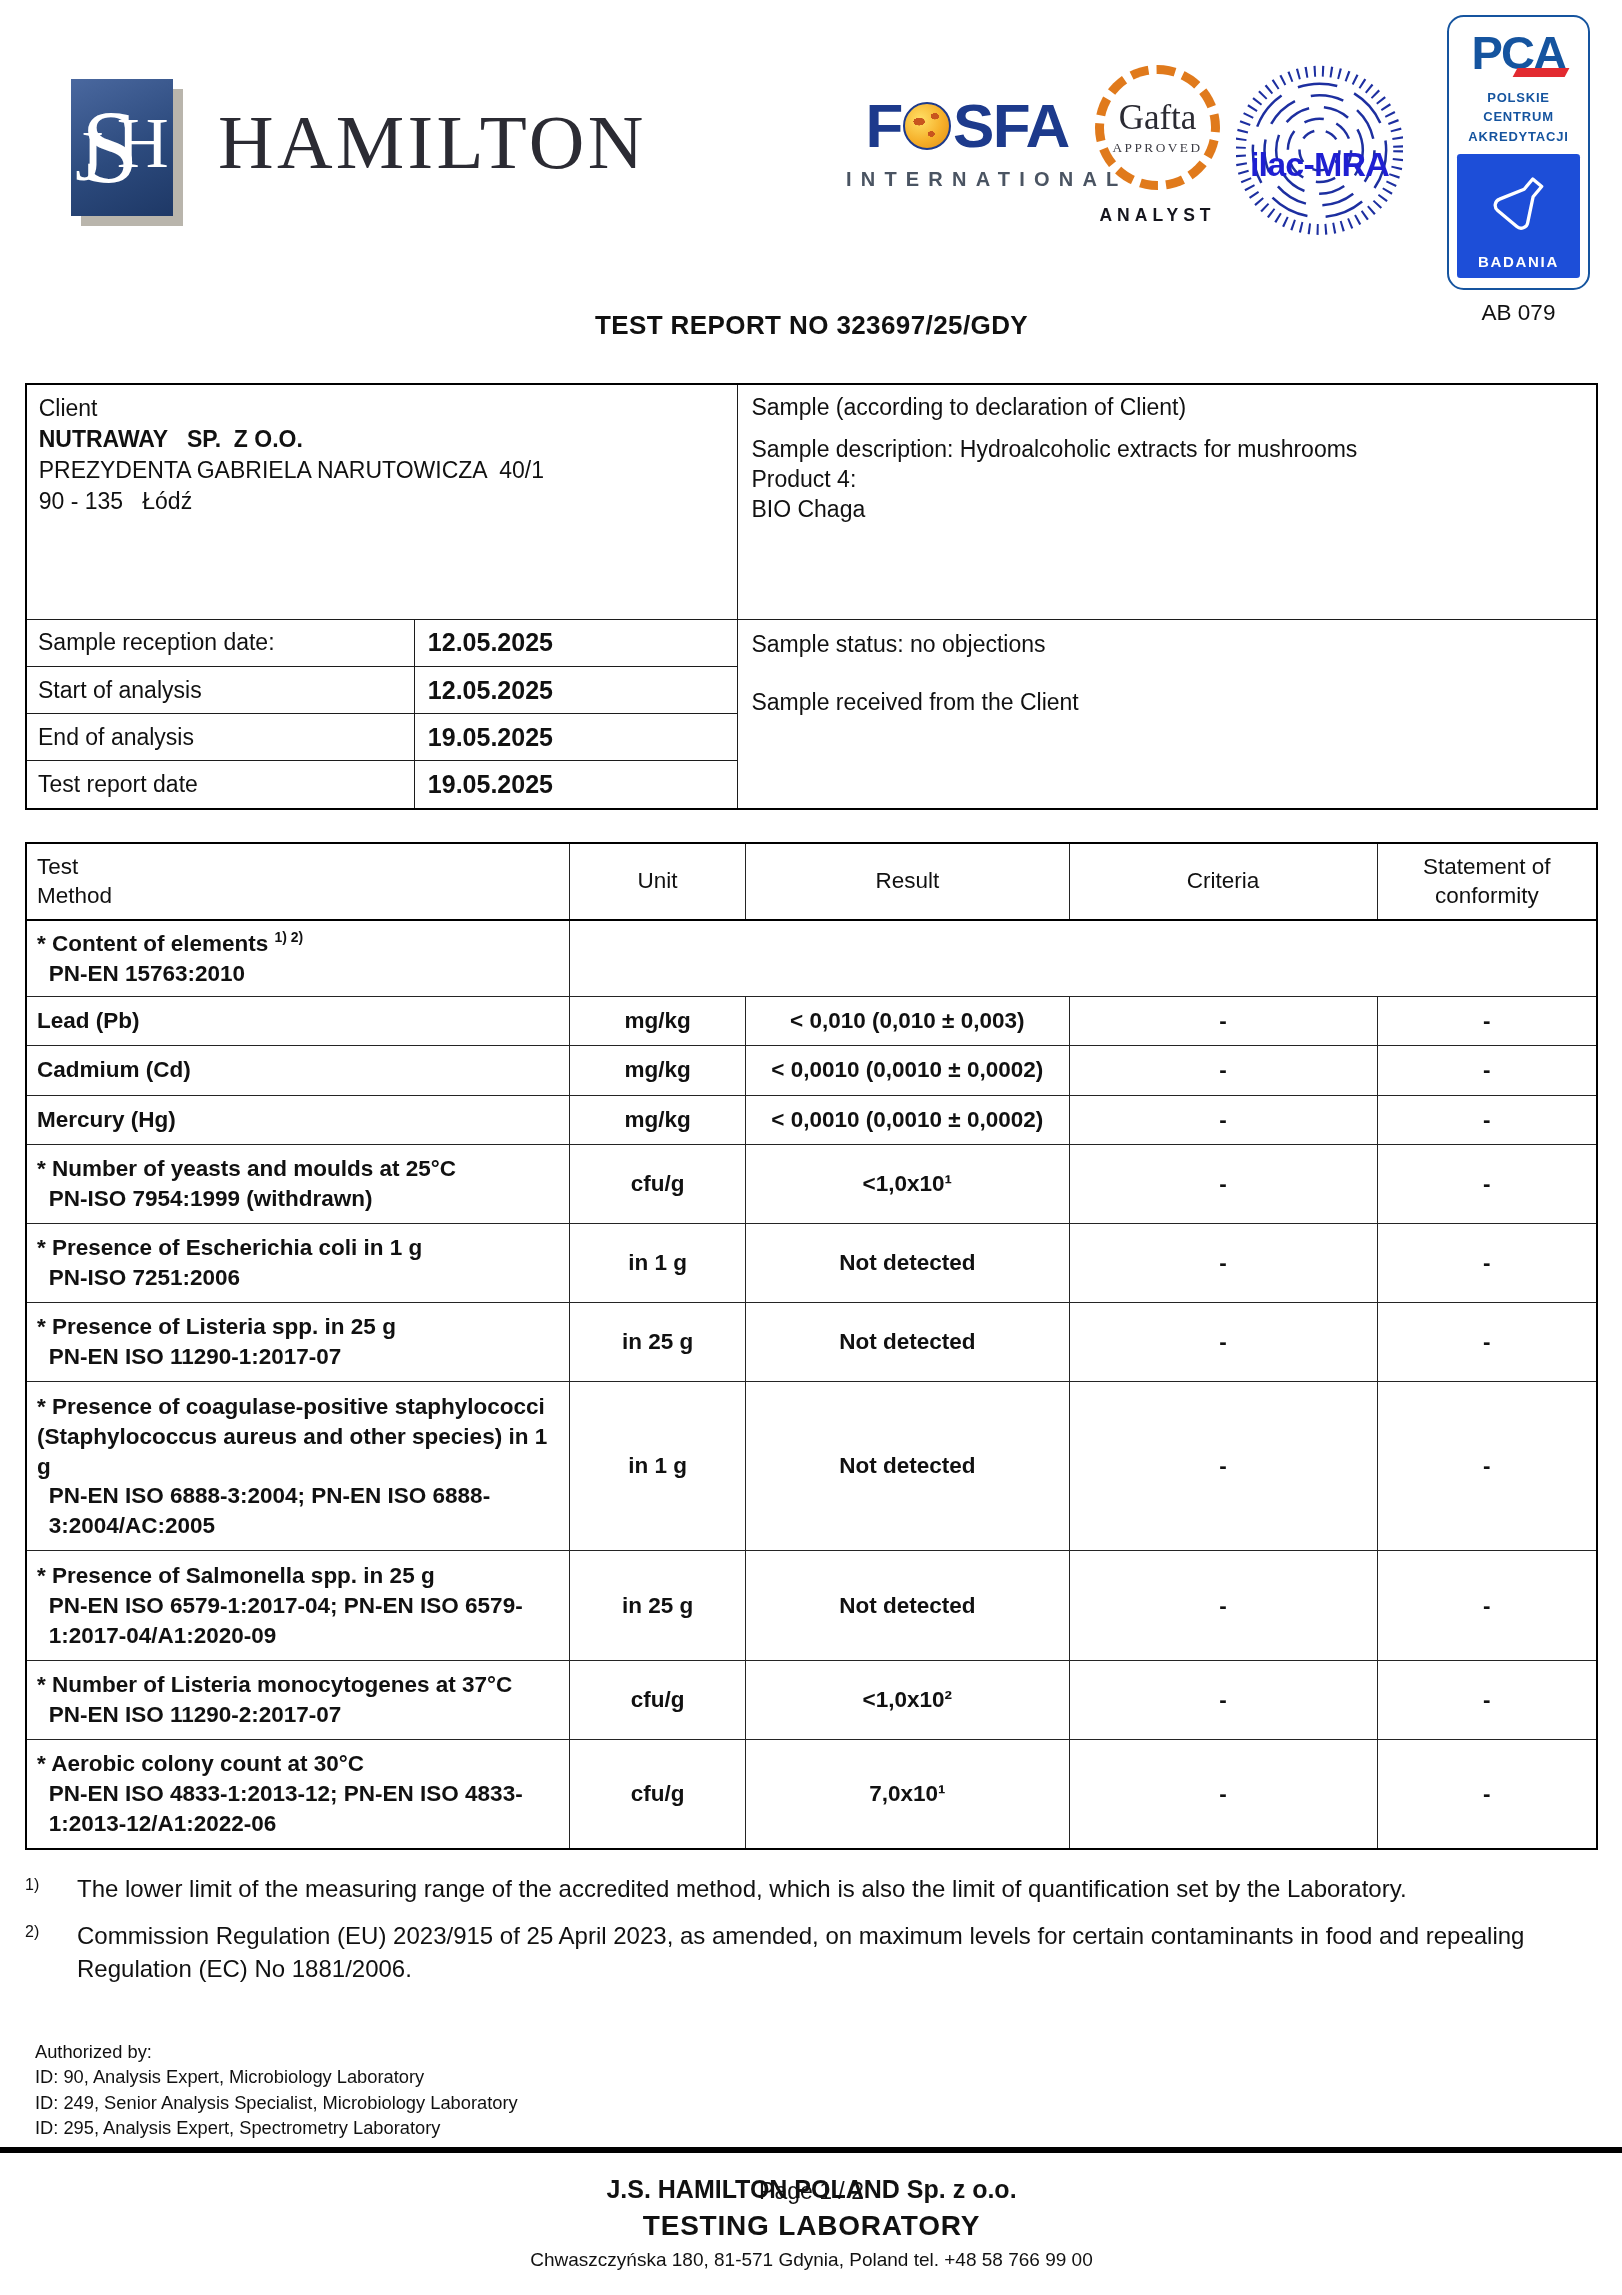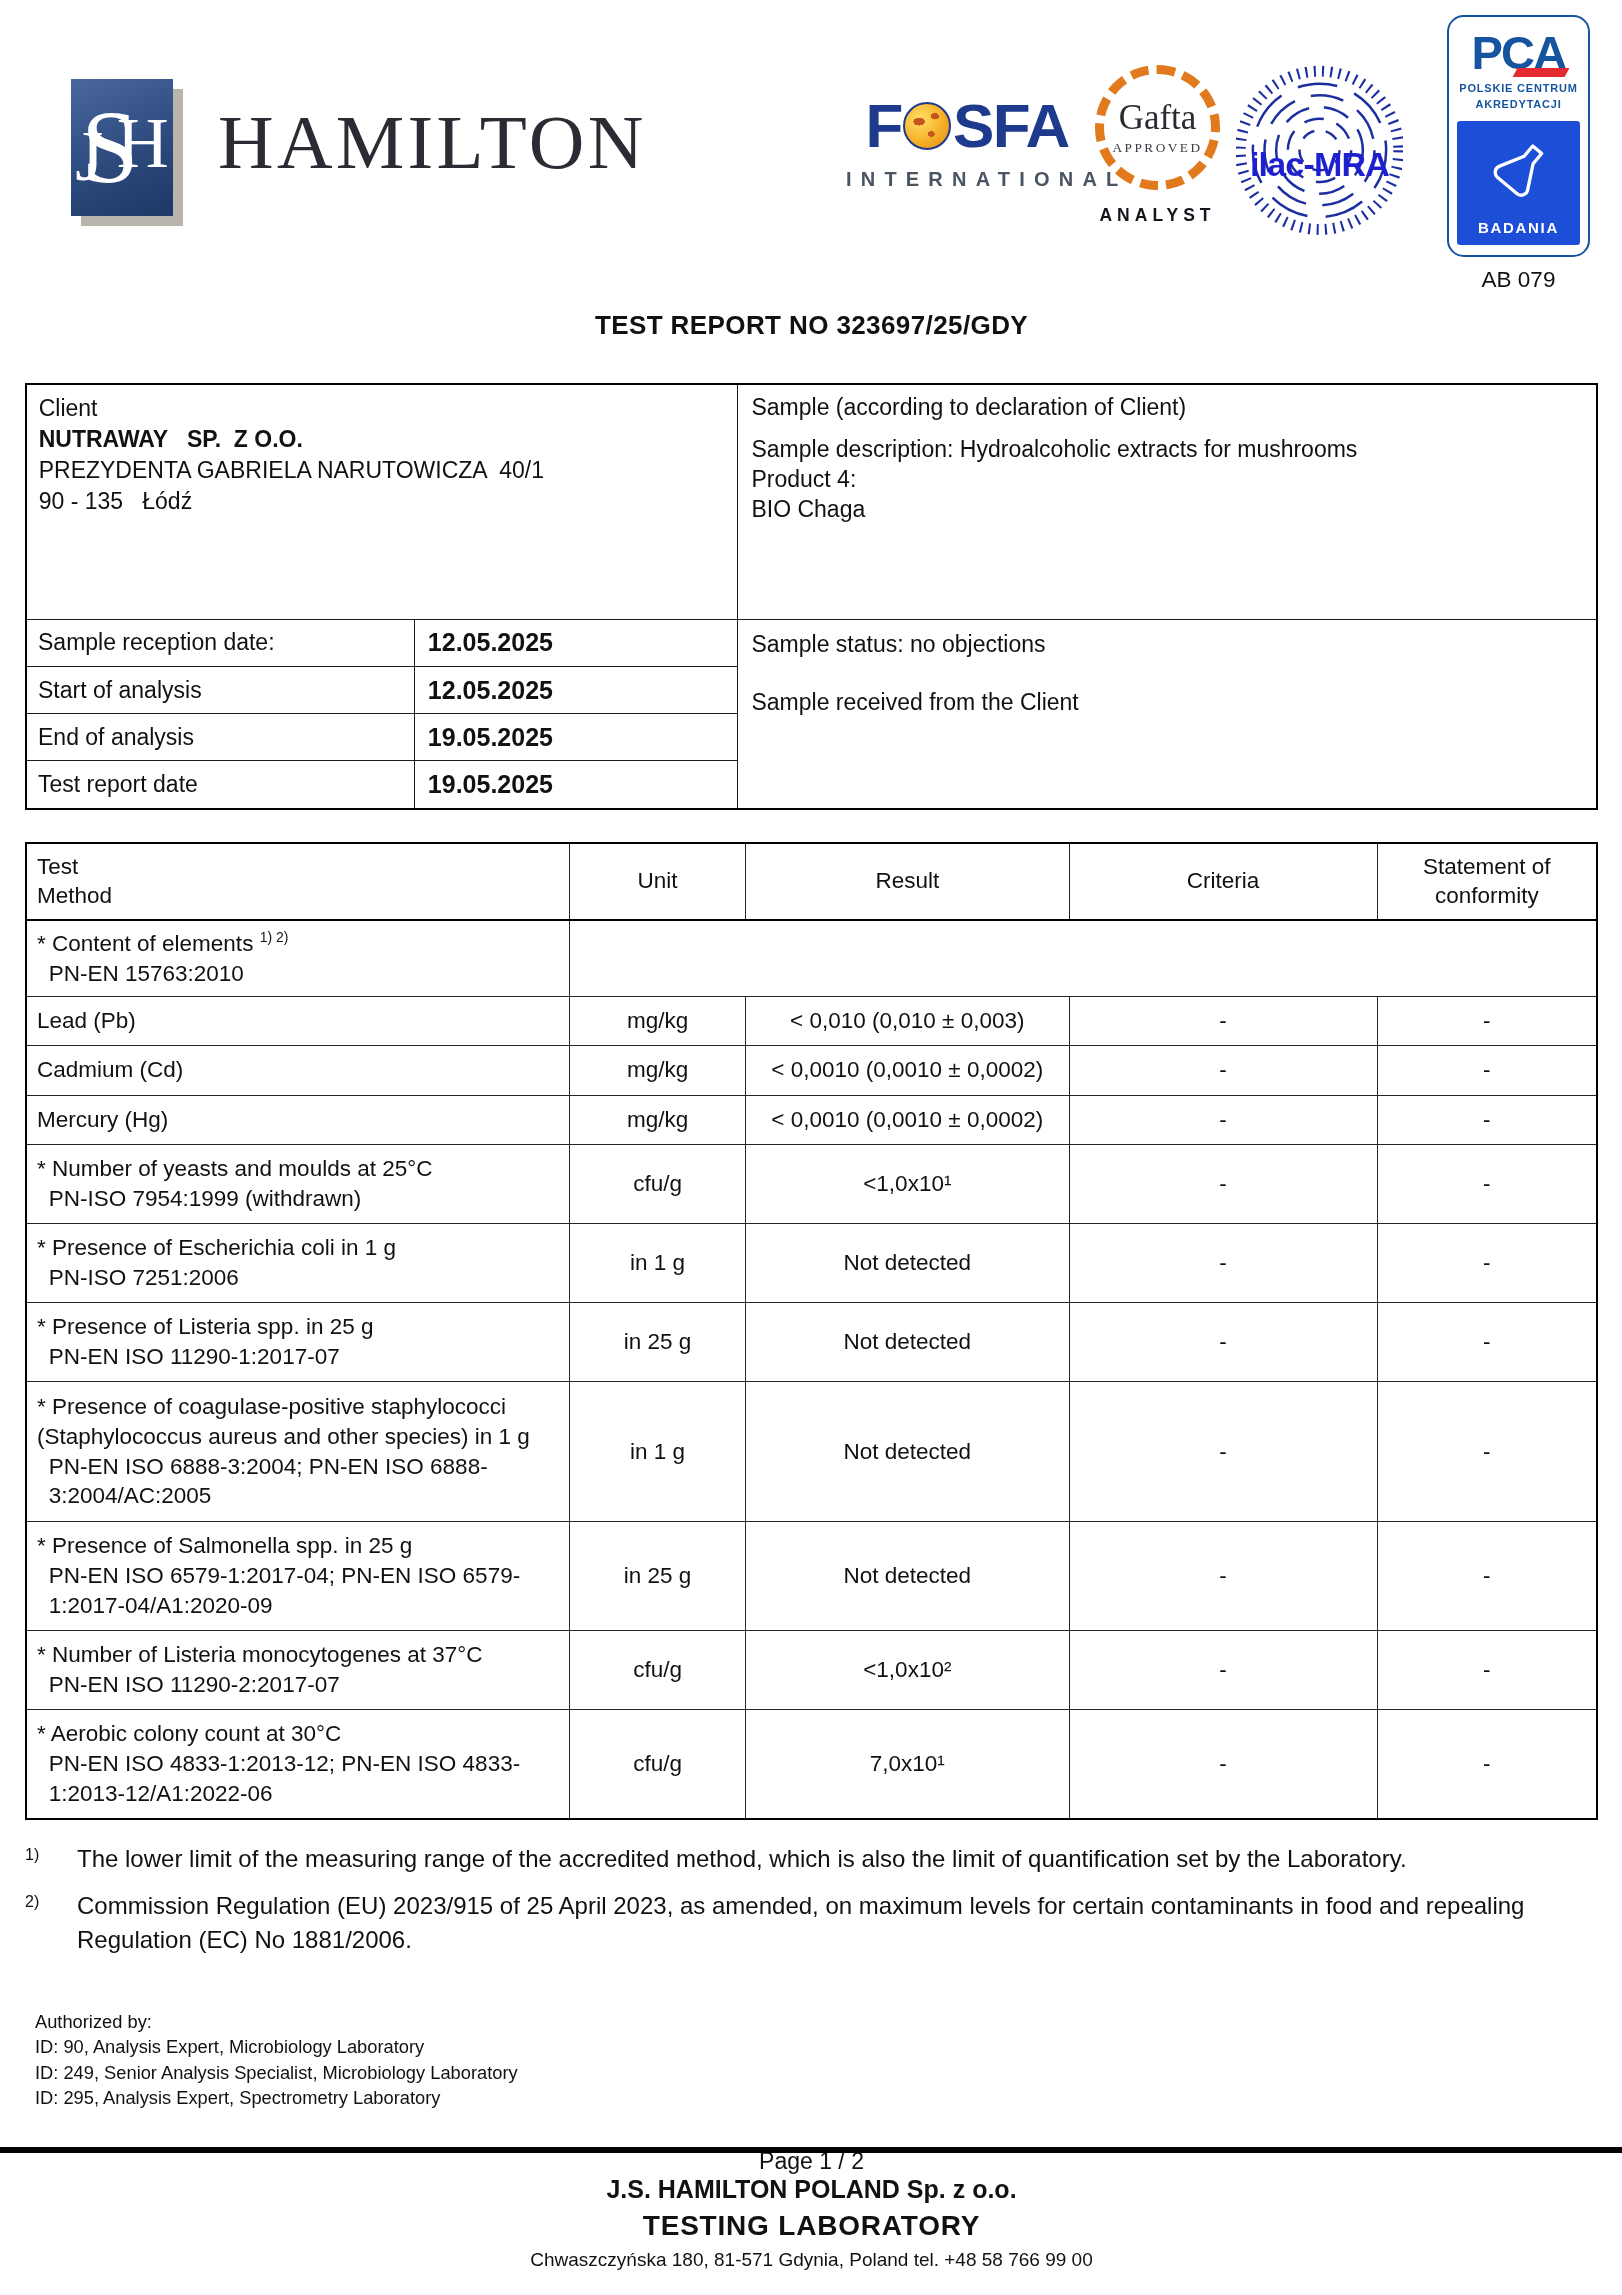--- a/index.html
+++ b/index.html
@@ -45,21 +45,21 @@
   .ilac svg { position:absolute; left:0; top:0; }
   .ilac-label { position:absolute; left:50%; top:93px; transform:translateX(-50%);
                 font-size:34px; font-weight:bold; color:#1f1fd2; white-space:nowrap; letter-spacing:-0.8px; }
 
   .pca { position:absolute; left:1422px; top:15px; width:143px; text-align:center; }
   .pca-badge { width:143px; border:2.5px solid #15549f; border-radius:16.7px; background:#fff; padding:11.7px 8.3px 10px 8.3px; }
   .pca-title { position:relative; display:inline-block; font-size:47px; font-weight:bold; color:#15549f;
                letter-spacing:-1.7px; line-height:1; }
   .pca-red { position:absolute; right:-1.7px; bottom:-1.7px; width:52px; height:9.2px; background:#e22a30;
              transform:skewX(-28deg); }
-  .pca-sub { margin-top:4px; font-size:11px; font-weight:bold; color:#15549f; letter-spacing:0.8px; line-height:1.5; }
+  .pca-sub { margin-top:12px; font-size:13px; font-weight:bold; color:#15549f; letter-spacing:0.8px; line-height:1.5; }
   .pca-panel { margin-top:8.3px; background:#1d4ed8; border-radius:3.3px; padding:11.7px 5px 8.3px 5px; }
   .pca-badania { color:#fff; font-weight:bold; font-size:15px; letter-spacing:1.7px; margin-top:6.7px; }
   .pca-number { margin-top:10px; font-size:22.5px; color:#111; }
 
   
   .report-title { text-align:center; font-size:26px; font-weight:bold; margin-top:20px; letter-spacing:0.4px; }
 
   
   table { border-collapse:collapse; }
   .info-table { width:1573px; margin-top:42px; border:2.5px solid #000; table-layout:fixed; }
@@ -75,21 +75,21 @@
   .inner-dates tr:first-child td { border-top:none; }
   .inner-dates td:first-child { border-left:none; width:54.5%; padding-left:11px; }
   .inner-dates td:last-child { border-right:none; padding-left:13.3px; font-weight:bold; font-size:25px; }
   .inner-dates tr:last-child td { border-bottom:none; }
   .dates-holder { padding:0 !important; }
   .status-cell { position:relative; padding:11.7px 13.3px; font-size:23px; }
   .sample-received { margin-top:31px; }
 
   
   .results-table { width:1573px; margin-top:32px; border:2.5px solid #000; table-layout:fixed; font-size:22.5px; }
-  .results-table th, .results-table td { border:1.7px solid #242424; }
+  .results-table th, .results-table td { border:1.7px solid #242424;font-weight:bold; }
   .results-table th { font-weight:normal; padding:8.3px 10px; vertical-align:middle; line-height:1.3; }
   .th-test { text-align:left; width:34.6%; }
   .th-unit { width:11.2%; }
   .th-result { width:20.6%; }
   .th-criteria { width:19.6%; }
   .th-conf { width:14.0%; }
   .results-table thead th { border-bottom:2.5px solid #000; }
   .rt-name { text-align:left; padding:9.2px 8.3px 9.2px 10px; vertical-align:middle; line-height:1.33; }
   .rt-method { margin-left:11.7px; }
   .rt-c { text-align:center; vertical-align:middle; padding:9.2px 5px; }

